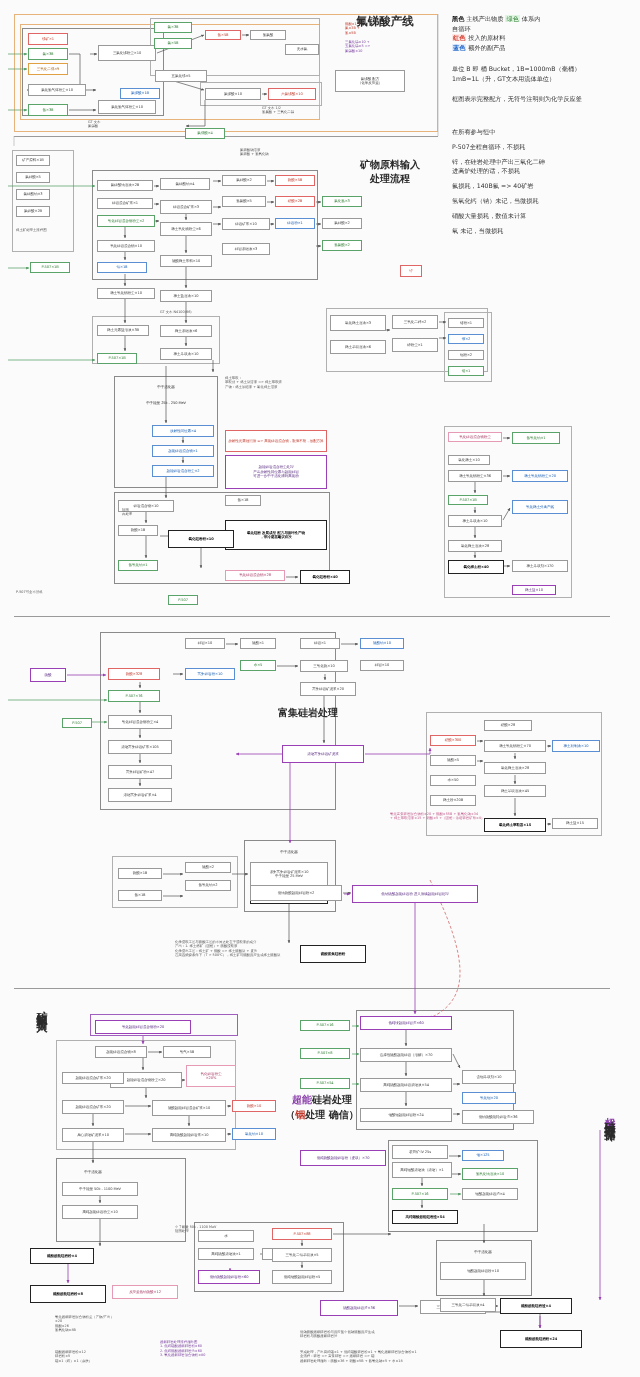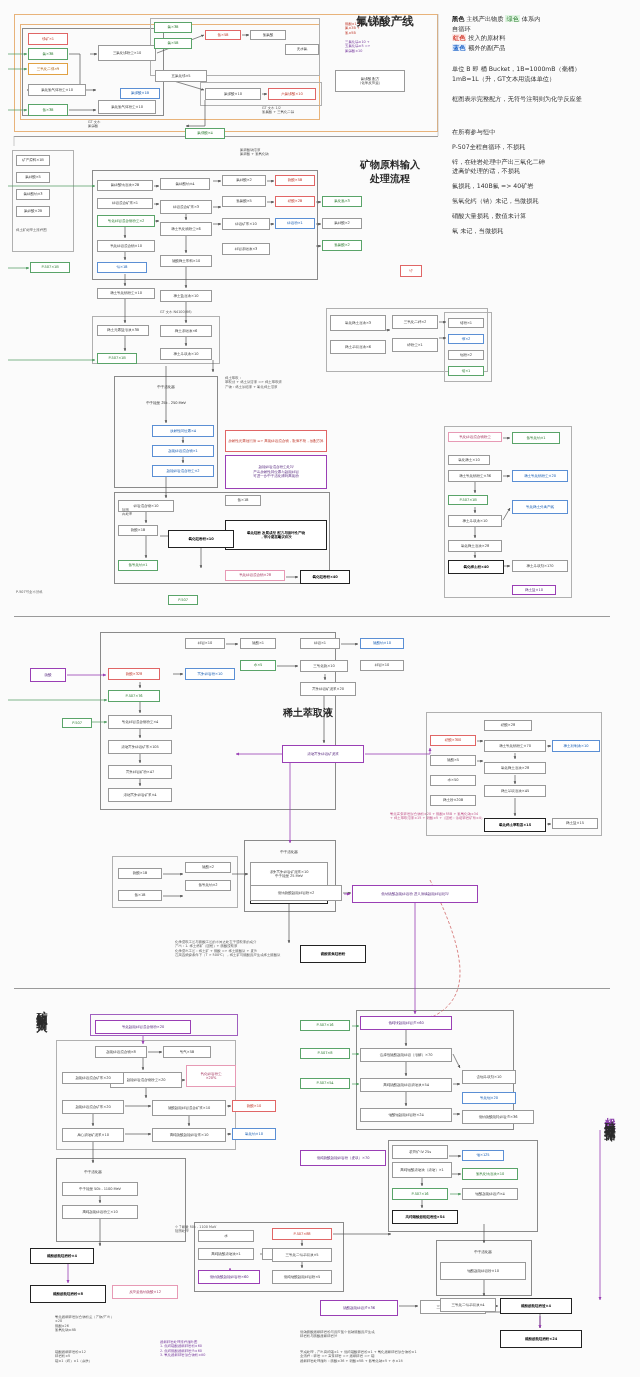--- a/index.html
+++ b/index.html
@@ -258,21 +258,25 @@
     </g>
     <g stroke="#aaa" stroke-width="0.6" fill="none">
       <path d="M14,146 L14,136"></path>
       <path d="M438,136 L438,14"></path>
     </g>
   </svg>
 
   <div class="section-title t-lg" style="left:330px;top:14px;width:110px;">氟锑酸产线</div>
   <div class="section-title t-md" style="left:330px;top:158px;width:120px;white-space:pre-line;">矿物原料输入
 处理流程</div>
-  <div class="section-title t-md" style="left:258px;top:706px;width:100px;">稀土萃取液</div>
+  <div class="section-title t-md" style="left:258px;top:706px;width:100px;">富集硅岩处理</div>
+  <div class="section-title t-md" style="left:262px;top:1092px;width:120px;line-height:1.5;">
+    <span style="color:#8e44ad;">超能</span><span>硅岩处理</span><br>
+    <span>（</span><span style="color:#c0392b;">铟</span><span>处理 确信）</span>
+  </div>
 
   <div class="vtitle" style="left:30px;top:1002px;">矿物原料输入</div>
   <div class="vtitle" style="left:598px;top:1108px;">
     <span class="pp">超能</span><span>硅岩处理循环</span>
   </div>
 
   <div class="legend" style="left:452px;top:14px;width:186px;">
     <div class="row">
       <span class="c-black">黑色</span><span> 主线产出物质 </span><span class="c-green">绿色</span><span> 体系内</span>
     </div>

